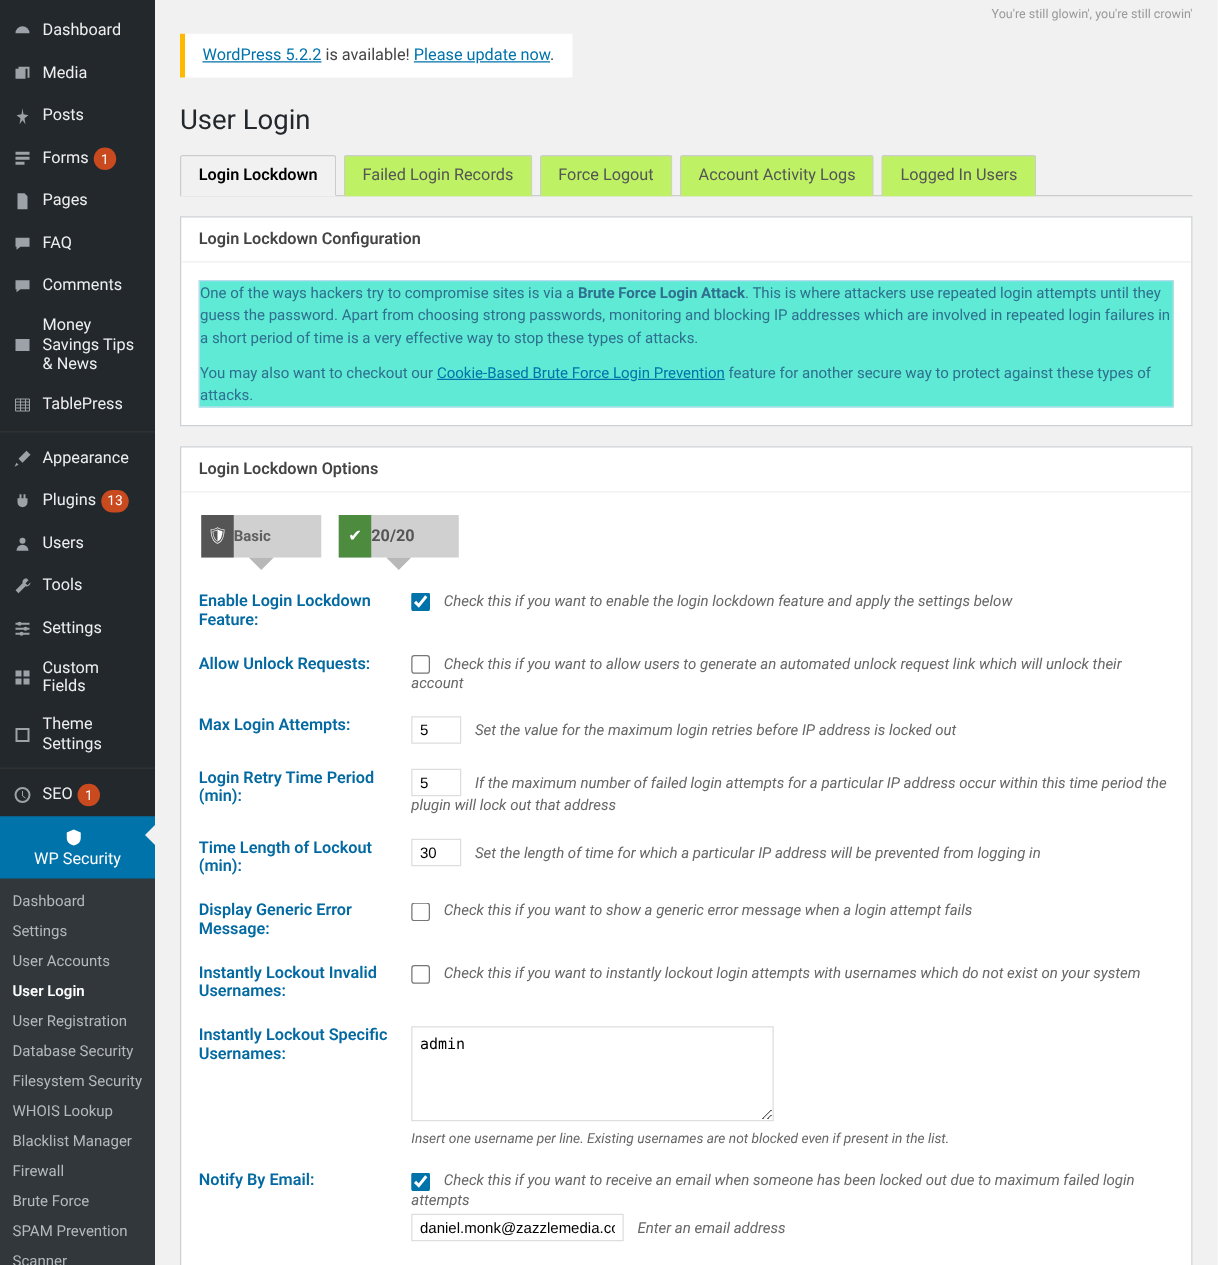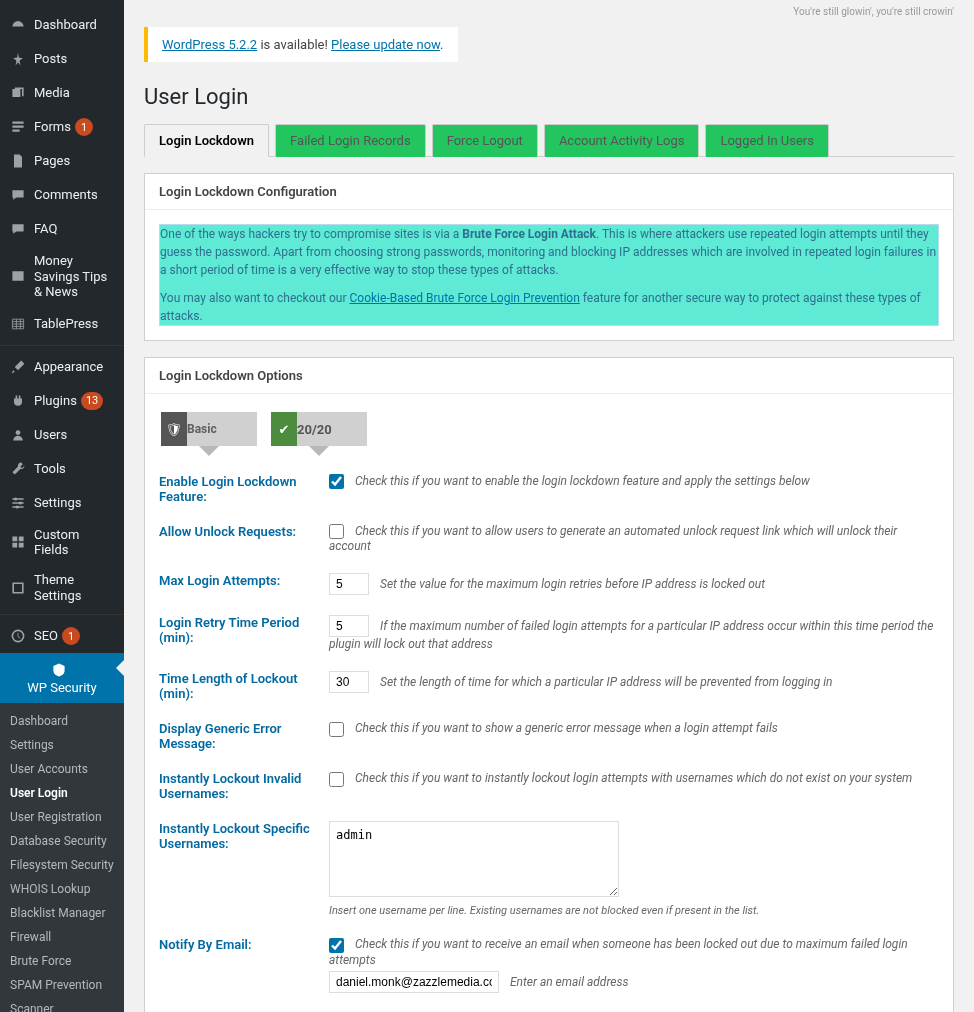--- a/index.html
+++ b/index.html
@@ -16,21 +16,21 @@
 .sep { border-top: 1px solid #333; margin: 4px 0; }
 .submenu { background: #32373c; padding: 6px 0; }
 .submenu-item { display: block; padding: 5px 10px; font-size: 12px; color: #b4b9be; cursor: pointer; }
 .submenu-item.current { color: #fff; font-weight: 600; }
 .content { flex: 1; background: #f1f1f1; padding: 4px 20px 20px 20px; overflow: hidden; }
 .topright { text-align: right; font-size: 10px; color: #999; padding: 2px 0; }
 .update-nag { background: #fff; border-left: 4px solid #ffba00; padding: 10px 14px; font-size: 13px; margin: 8px 0 18px 0; display: inline-block; }
 .update-nag a { color: #0073aa; text-decoration: underline; }
 h1.page-title { font-size: 22px; font-weight: 400; color: #23282d; margin: 4px 0 14px 0; }
 .tabs { border-bottom: 1px solid #ccc; display: flex; gap: 6px; }
-.tab { background: #22c55e; border: 1px solid #ccc; border-bottom: none; padding: 8px 14px; font-size: 13px; color: #555; cursor: pointer; border-radius: 2px 2px 0 0; position: relative; top: 1px; }
+.tab { background: #bef264; border: 1px solid #ccc; border-bottom: none; padding: 8px 14px; font-size: 13px; color: #555; cursor: pointer; border-radius: 2px 2px 0 0; position: relative; top: 1px; }
 .tab.active { background: #f1f1f1; color: #000; font-weight: 600; border-bottom: 1px solid #f1f1f1; }
 .panel { background: #fff; border: 1px solid #ccd0d4; margin-top: 16px; }
 .panel-head { padding: 10px 14px; font-weight: 600; font-size: 13px; border-bottom: 1px solid #eee; }
 .panel-body { padding: 14px; }
 .info-box { background: #5eead4; border: 1px solid #b8dced; color: #2f6f8f; font-size: 12px; line-height: 1.5; }
 .info-box a { color: #0073aa; text-decoration: underline; }
 .info-box p { margin-bottom: 10px; }
 .info-box p:last-child { margin-bottom: 0; }
 .ribbons { display: flex; gap: 14px; padding: 4px 2px 18px 2px; }
 .ribbon { width: 96px; height: 34px; background: #d0d0d0; position: relative; display: flex; align-items: center; }
@@ -60,32 +60,32 @@
           <span class="icon">
             <svg viewBox="0 0 20 20">
               <path d="M3 12a7 7 0 0114 0H3zm7-5l3 5h-6z"></path>
             </svg>
           </span>
           <span class="lbl">Dashboard</span>
         </div>
         <div class="menu-item">
           <span class="icon">
             <svg viewBox="0 0 20 20">
+              <path d="M3 5h10v10H3zM6 3h11v11h-2V5H6z"></path>
+            </svg>
+          </span>
+          <span class="lbl">Media</span>
+        </div>
+        <div class="menu-item">
+          <span class="icon">
+            <svg viewBox="0 0 20 20">
               <path d="M10 2l1 6 5 1-4 3 1 6-3-4-3 4 1-6-4-3 5-1z"></path>
             </svg>
           </span>
           <span class="lbl">Posts</span>
-        </div>
-        <div class="menu-item">
-          <span class="icon">
-            <svg viewBox="0 0 20 20">
-              <path d="M3 5h10v10H3zM6 3h11v11h-2V5H6z"></path>
-            </svg>
-          </span>
-          <span class="lbl">Media</span>
         </div>
         <div class="menu-item">
           <span class="icon">
             <svg viewBox="0 0 20 20">
               <path d="M3 3h14v3H3zm0 5h14v3H3zm0 5h9v3H3z"></path>
             </svg>
           </span>
           <span class="lbl">Forms</span>
           <span class="badge">1</span>
         </div>
@@ -96,29 +96,29 @@
             </svg>
           </span>
           <span class="lbl">Pages</span>
         </div>
         <div class="menu-item">
           <span class="icon">
             <svg viewBox="0 0 20 20">
               <path d="M3 4h14v9H8l-4 3v-3H3z"></path>
             </svg>
           </span>
+          <span class="lbl">FAQ</span>
+        </div>
+        <div class="menu-item">
+          <span class="icon">
+            <svg viewBox="0 0 20 20">
+              <path d="M3 4h14v9H8l-4 3v-3H3z"></path>
+            </svg>
+          </span>
           <span class="lbl">Comments</span>
-        </div>
-        <div class="menu-item">
-          <span class="icon">
-            <svg viewBox="0 0 20 20">
-              <path d="M3 4h14v9H8l-4 3v-3H3z"></path>
-            </svg>
-          </span>
-          <span class="lbl">FAQ</span>
         </div>
         <div class="menu-item">
           <span class="icon">
             <svg viewBox="0 0 20 20">
               <path d="M3 4h14v12H3zM5 6h4v4H5zm6 0h4v1h-4zm0 2h4v1h-4zm-6 5h10v1H5z"></path>
             </svg>
           </span>
           <span class="lbl">Money Savings Tips &amp; News</span>
         </div>
         <div class="menu-item">

